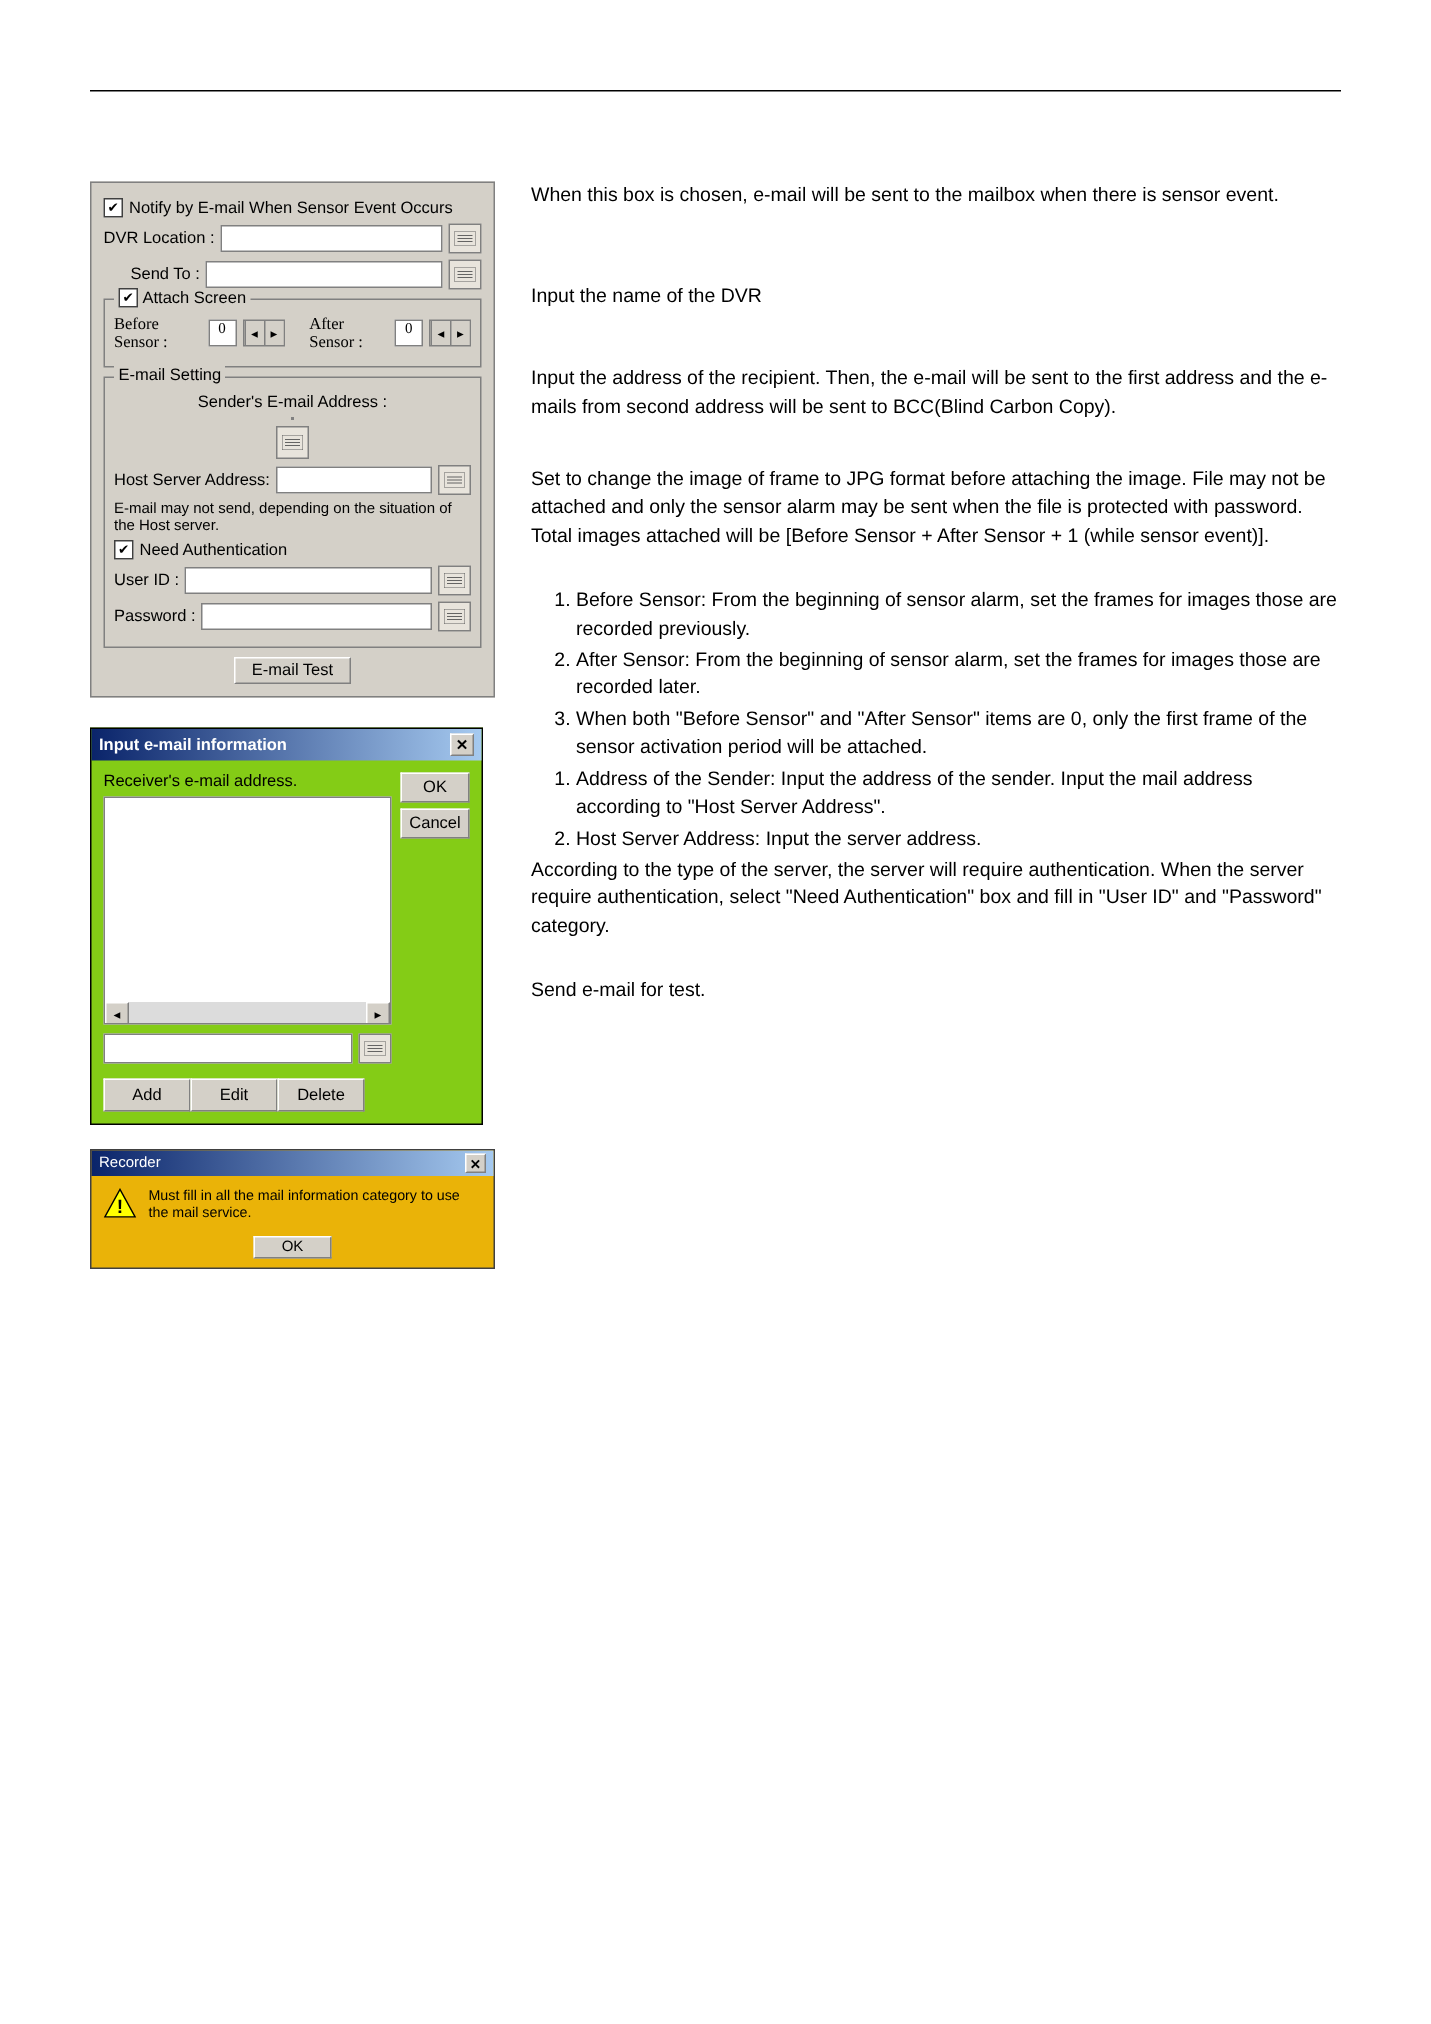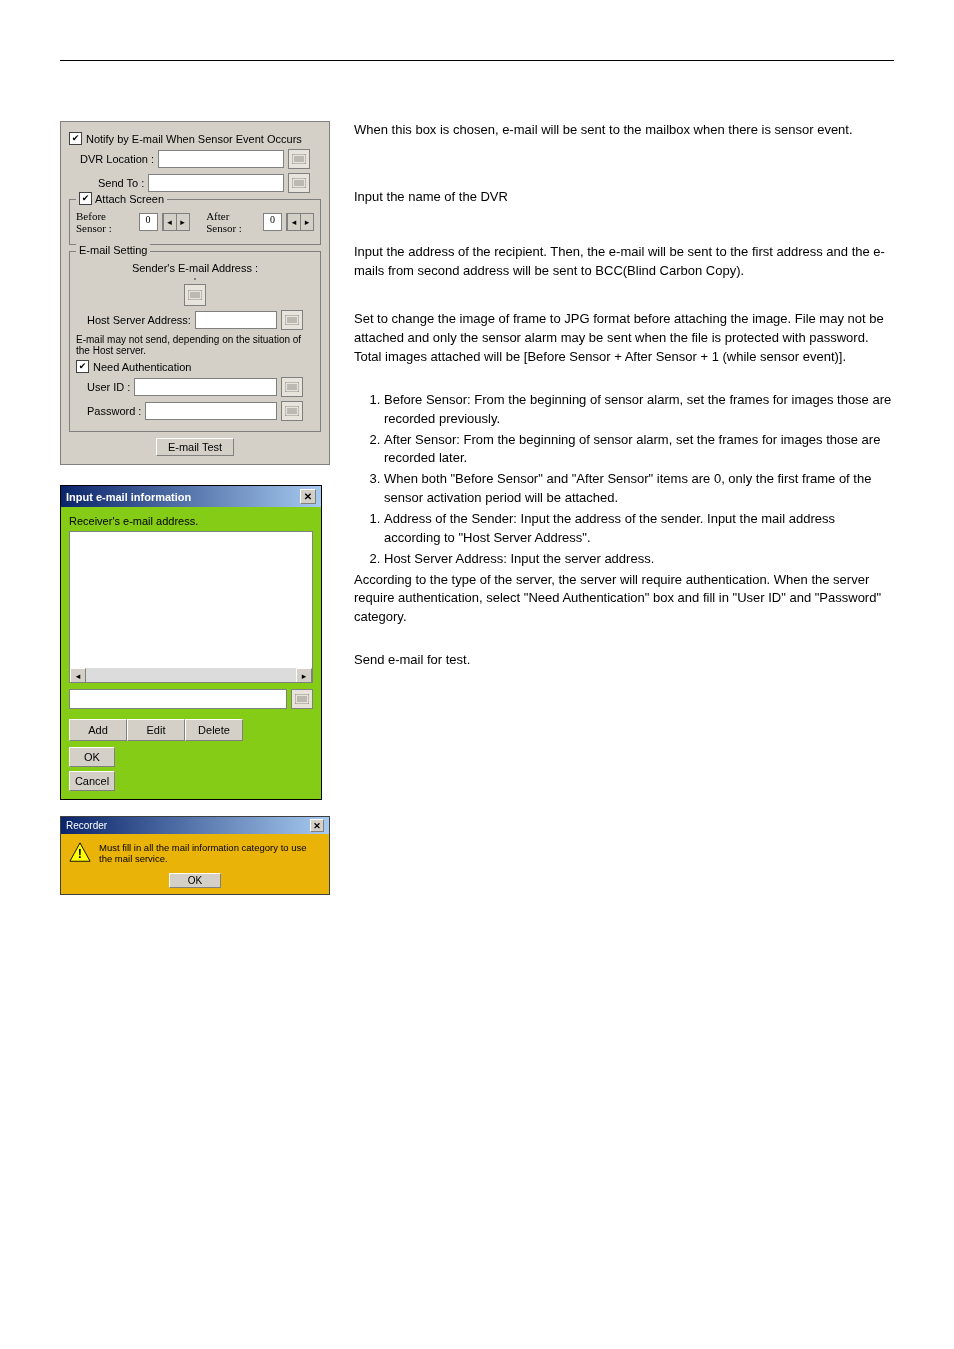--- a/index.html
+++ b/index.html
@@ -203,21 +203,21 @@
   ol.arabic {
     margin: 0 0 0 0;
     padding-left: 30px;
   }
   ol.arabic li { margin: 2px 0; }
   .rblock { margin-bottom: 24px; }
   .input-slim {
     background:#fff;border:1px solid #808080;height:16px;flex:1;
   }
   .field-row {
-    display:flex;align-items:center;gap:4px;margin:4px 11px;
+    display:flex;align-items:center;gap:4px;margin:4px 0;
   }
 </style>
 </head>
 <body>
 
 <div class="page">
   <hr class="hr-top">
 
   <div class="row">
     <div class="left-col">
@@ -336,21 +336,21 @@
           <span class="btn">E-mail Test</span>
         </div>
       </div>
 
       <div class="dialog">
         <div class="titlebar">
           <span>Input e-mail information</span>
           <span class="closebox">✕</span>
         </div>
         <div class="body">
-          <div style="display:flex;gap:6px;flex-direction:column;">
+          <div style="display:flex;gap:6px;">
             <div style="flex:1;">
               <div>Receiver's e-mail address.</div>
               <div class="listbox" style="margin-top:4px;">
                 <div class="htrack">
                   <span class="hbtn">◂</span>
                   <span class="hbtn">▸</span>
                 </div>
               </div>
               <div style="display:flex;gap:4px;margin-top:6px;">
                 <span class="input-slim" style="height:18px;"></span>

